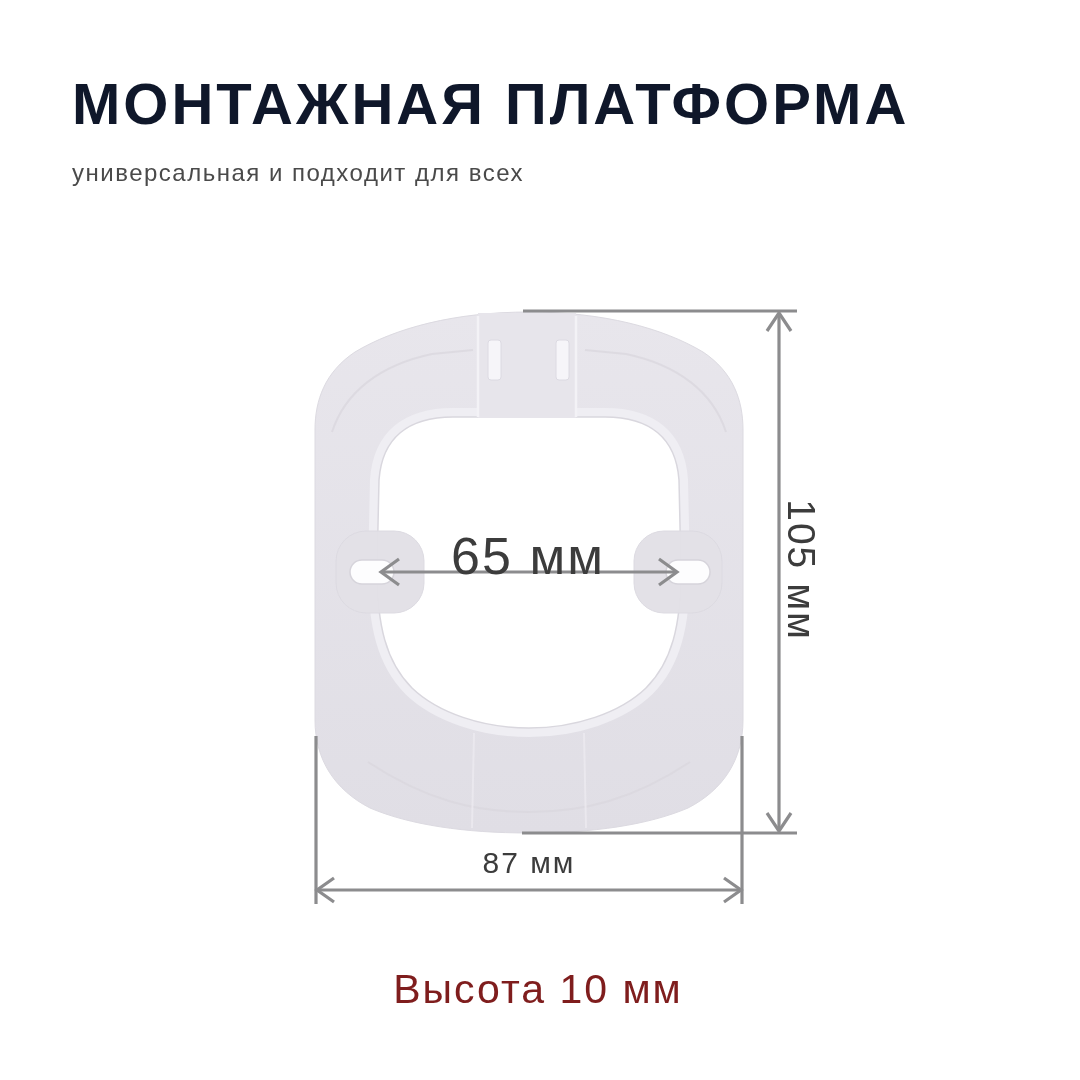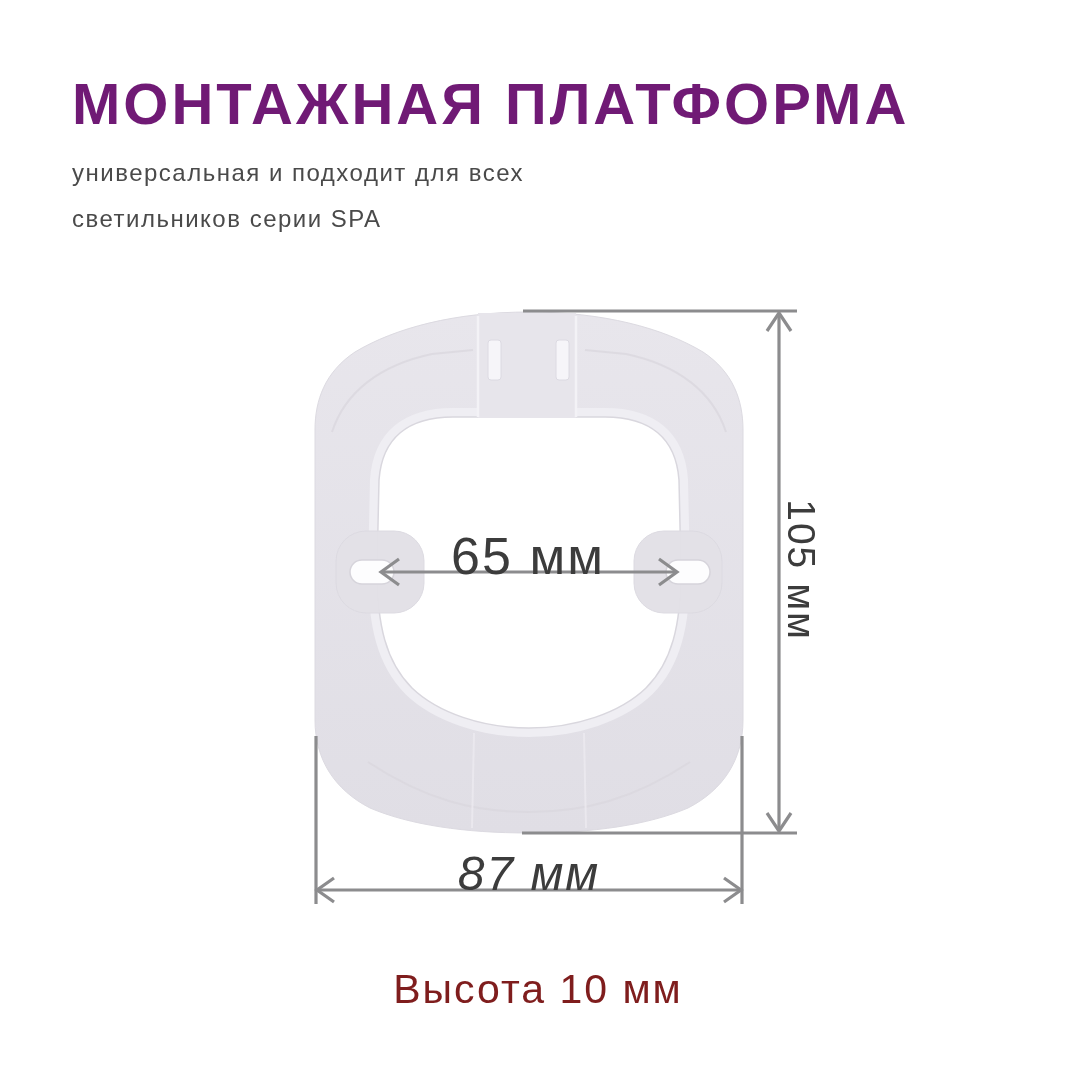--- a/index.html
+++ b/index.html
@@ -24,21 +24,21 @@
     position: absolute;
     left: 72px;
     top: 72px;
     width: 940px;
   }
   .title {
     font-size: 58px;
     font-weight: 700;
     letter-spacing: 3px;
     line-height: 64px;
-    color: #701a75;
+    color: #0f172a;
     white-space: nowrap;
   }
   .subtitle {
     margin-top: 14px;
     font-size: 24px;
     font-weight: 400;
     letter-spacing: 1.5px;
     line-height: 46px;
     color: #4a4a4a;
   }
@@ -63,43 +63,41 @@
   .dim-label-105 {
     left: 801px;
     top: 570px;
     transform: translate(-50%, -50%) rotate(90deg);
     font-size: 39px;
   }
   .dim-label-87 {
     left: 429px;
     top: 846px;
     width: 200px;
-    font-size: 48px;
-    font-style: italic;
+    font-size: 30px;
   }
   .height-note {
     position: absolute;
     left: 338px;
     top: 966px;
     width: 400px;
     text-align: center;
     font-size: 41px;
     letter-spacing: 2px;
     color: #7f1d1d;
     white-space: nowrap;
   }
 </style>
 </head>
 <body>
 
 <div class="header">
   <div class="title">МОНТАЖНАЯ ПЛАТФОРМА</div>
   <div class="subtitle">
     <div>универсальная и подходит для всех</div>
-    <div>светильников серии SPA</div>
   </div>
 </div>
 
 <svg class="diagram canvas" viewBox="0 0 1080 1080" xmlns="http://www.w3.org/2000/svg">
   <defs>
     <linearGradient id="bodyGrad" x1="0" y1="0" x2="0" y2="1">
       <stop offset="0" stop-color="#e8e6ec"></stop>
       <stop offset="1" stop-color="#e0dee5"></stop>
     </linearGradient>
   </defs>

